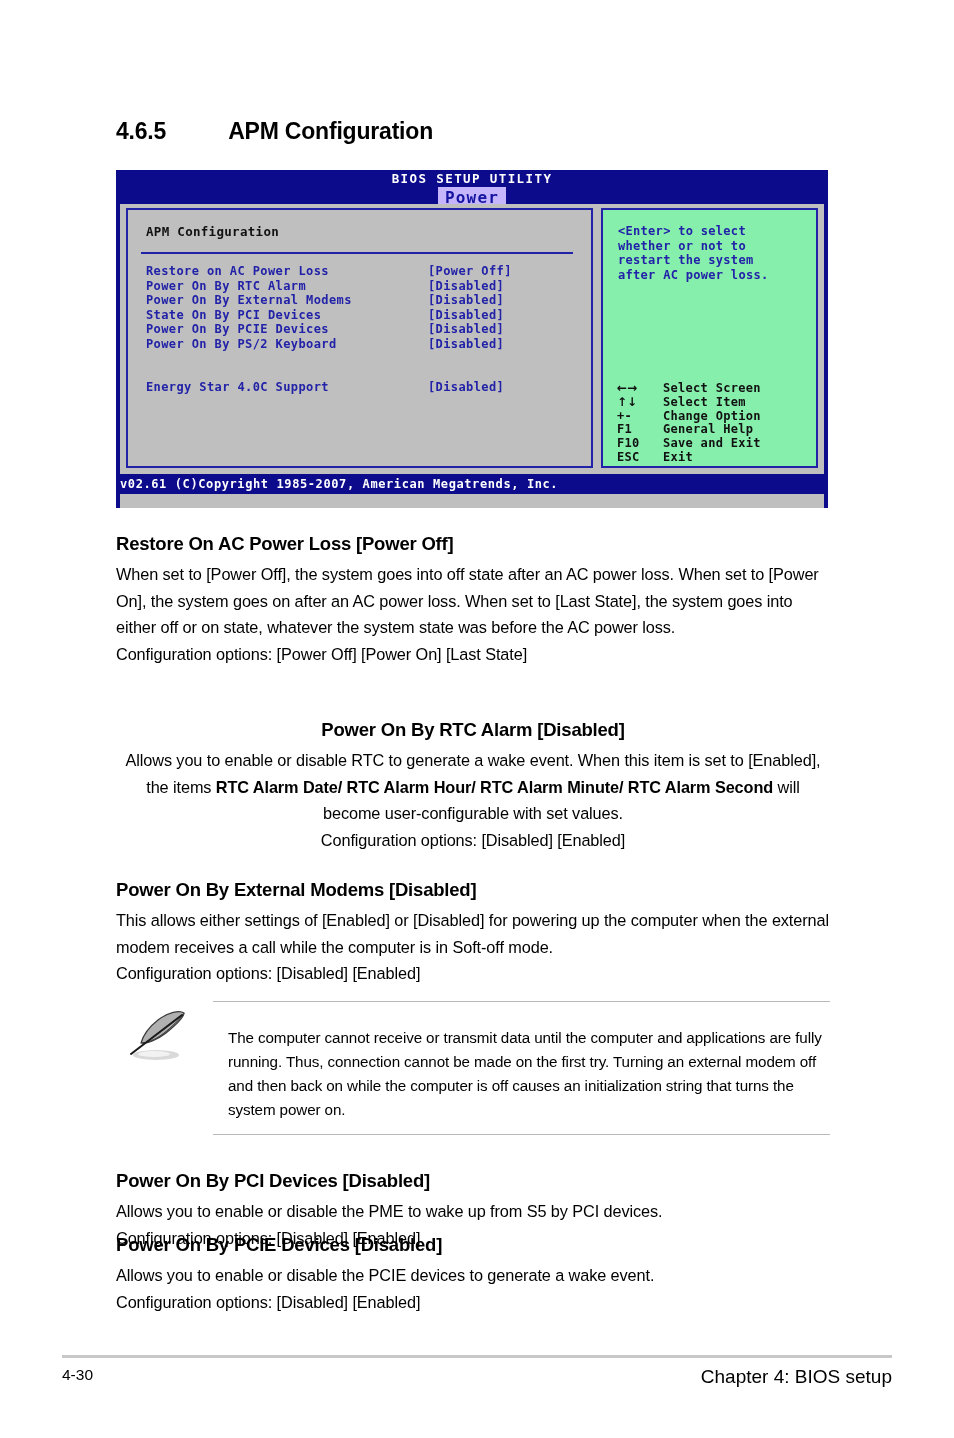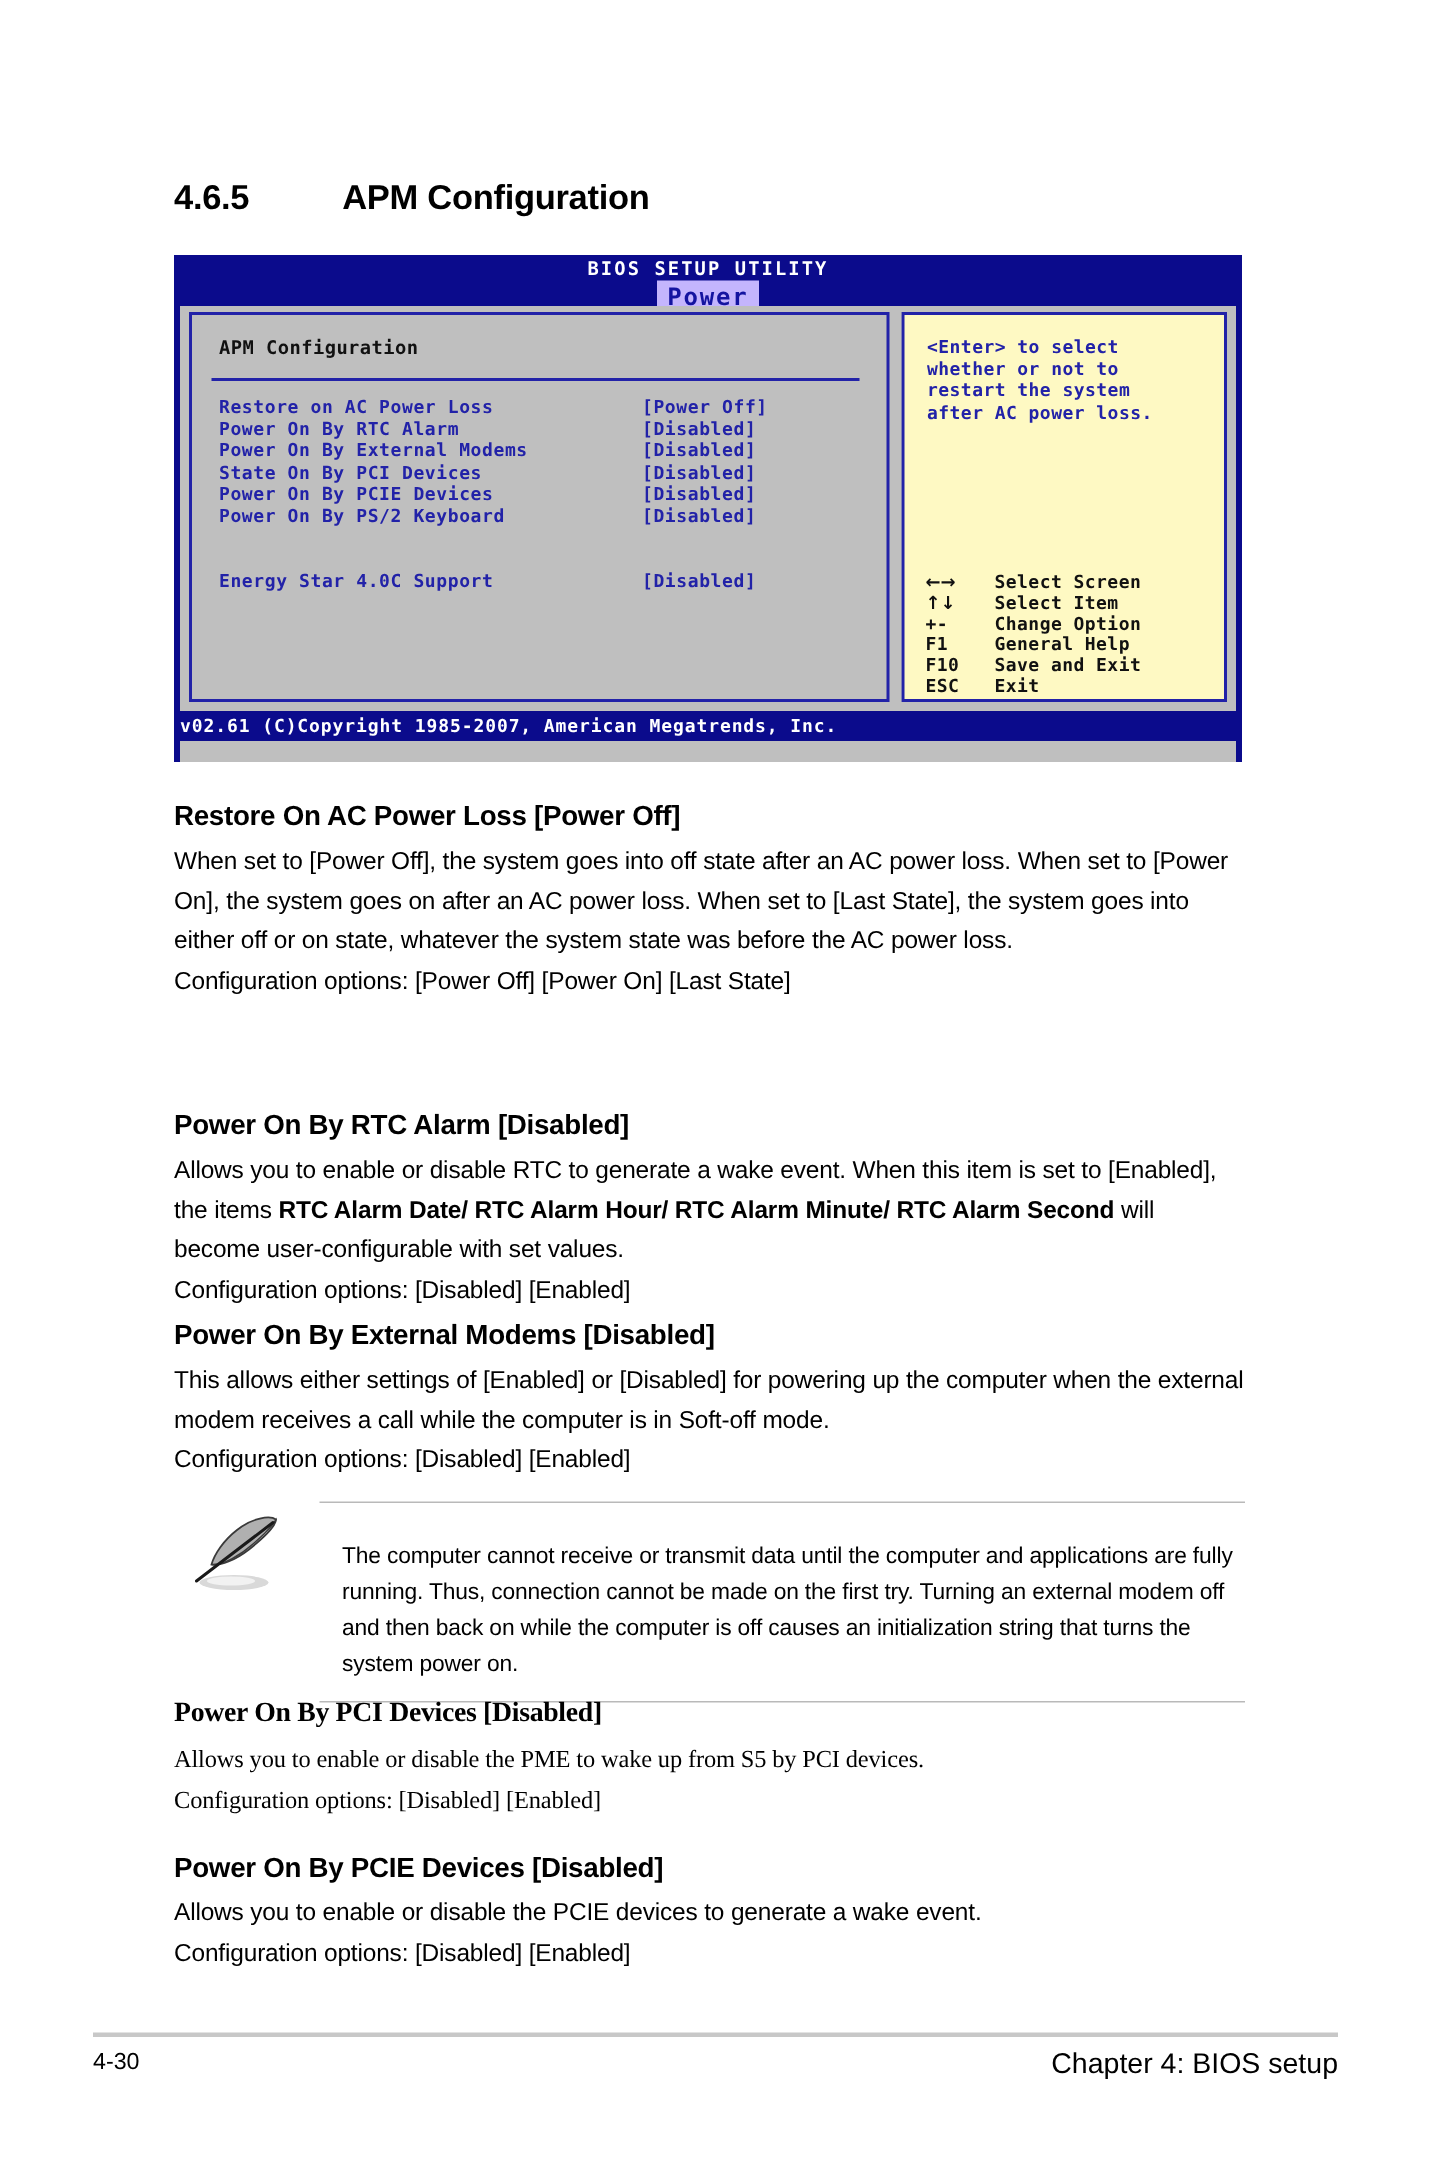--- a/index.html
+++ b/index.html
@@ -103,21 +103,21 @@
     border: 2px solid #2222a8;
     box-sizing: border-box;
     background: #bfbfbf;
   }
   .panel-right {
     position: relative;
     flex: 1;
     margin: 4px 6px 6px 8px;
     border: 2px solid #2222a8;
     box-sizing: border-box;
-    background: #fef9c3;
+    background: #86efac;
   }
 
   .apm-head {
     position: absolute;
     left: 18px;
     top: 14px;
     font-size: 12.5px;
     font-weight: bold;
     color: #111111;
     letter-spacing: 0.3px;
@@ -366,21 +366,21 @@
     </div>
 
     <div class="bios-footer">v02.61 (C)Copyright 1985-2007, American Megatrends, Inc.</div>
   </div>
 
   <div class="block" style="top:533px;">
     <h3 class="item-head">Restore On AC Power Loss [Power Off]</h3>
     <p class="item-body">When set to [Power Off], the system goes into off state after an AC power loss. When set to [Power On], the system goes on after an AC power loss. When set to [Last State], the system goes into either off or on state, whatever the system state was before the AC power loss.<br>Configuration options: [Power Off] [Power On] [Last State]</p>
   </div>
 
-  <div class="block" style="top:739px;">
+  <div class="block" style="top:719px;text-align:center;">
     <h3 class="item-head">Power On By RTC Alarm [Disabled]</h3>
     <p class="item-body">Allows you to enable or disable RTC to generate a wake event. When this item is set to [Enabled], the items <b>RTC Alarm Date/ RTC Alarm Hour/ RTC Alarm Minute/ RTC Alarm Second</b> will become user-configurable with set values.<br>Configuration options: [Disabled] [Enabled]</p>
   </div>
 
   <div class="block" style="top:879px;">
     <h3 class="item-head">Power On By External Modems [Disabled]</h3>
     <p class="item-body">This allows either settings of [Enabled] or [Disabled] for powering up the computer when the external modem receives a call while the computer is in Soft-off mode.<br>Configuration options: [Disabled] [Enabled]</p>
   </div>
 
   <div class="note">
@@ -391,21 +391,21 @@
         <path d="M62 6 C58 3 46 5 36 13 C27 20 21 29 19 36 C25 37 35 33 44 26 C54 18 62 10 62 6 Z" fill="#b0b0b0" stroke="#3a3a3a" stroke-width="1.2"></path>
         <path d="M62 6 C58 12 50 20 41 27 C33 33 26 36 20 36 C27 36 38 30 47 22 C56 14 62 8 62 6 Z" fill="#e6e6e6" stroke="#3a3a3a" stroke-width="0.8"></path>
         <path d="M60 8 L9 47" stroke="#1a1a1a" stroke-width="2" stroke-linecap="round"></path>
       </svg>
     </div>
     <div class="note-inner">
       <p class="note-text">The computer cannot receive or transmit data until the computer and applications are fully running. Thus, connection cannot be made on the first try. Turning an external modem off and then back on while the computer is off causes an initialization string that turns the system power on.</p>
     </div>
   </div>
 
-  <div class="block" style="top:1132px;font-family:Liberation Serif, serif;">
+  <div class="block" style="top:1170px;">
     <h3 class="item-head">Power On By PCI Devices [Disabled]</h3>
     <p class="item-body">Allows you to enable or disable the PME to wake up from S5 by PCI devices.<br>Configuration options: [Disabled] [Enabled]</p>
   </div>
 
   <div class="block" style="top:1234px;">
     <h3 class="item-head">Power On By PCIE Devices [Disabled]</h3>
     <p class="item-body">Allows you to enable or disable the PCIE devices to generate a wake event.<br>Configuration options: [Disabled] [Enabled]</p>
   </div>
 
   <div class="foot-rule"></div>

